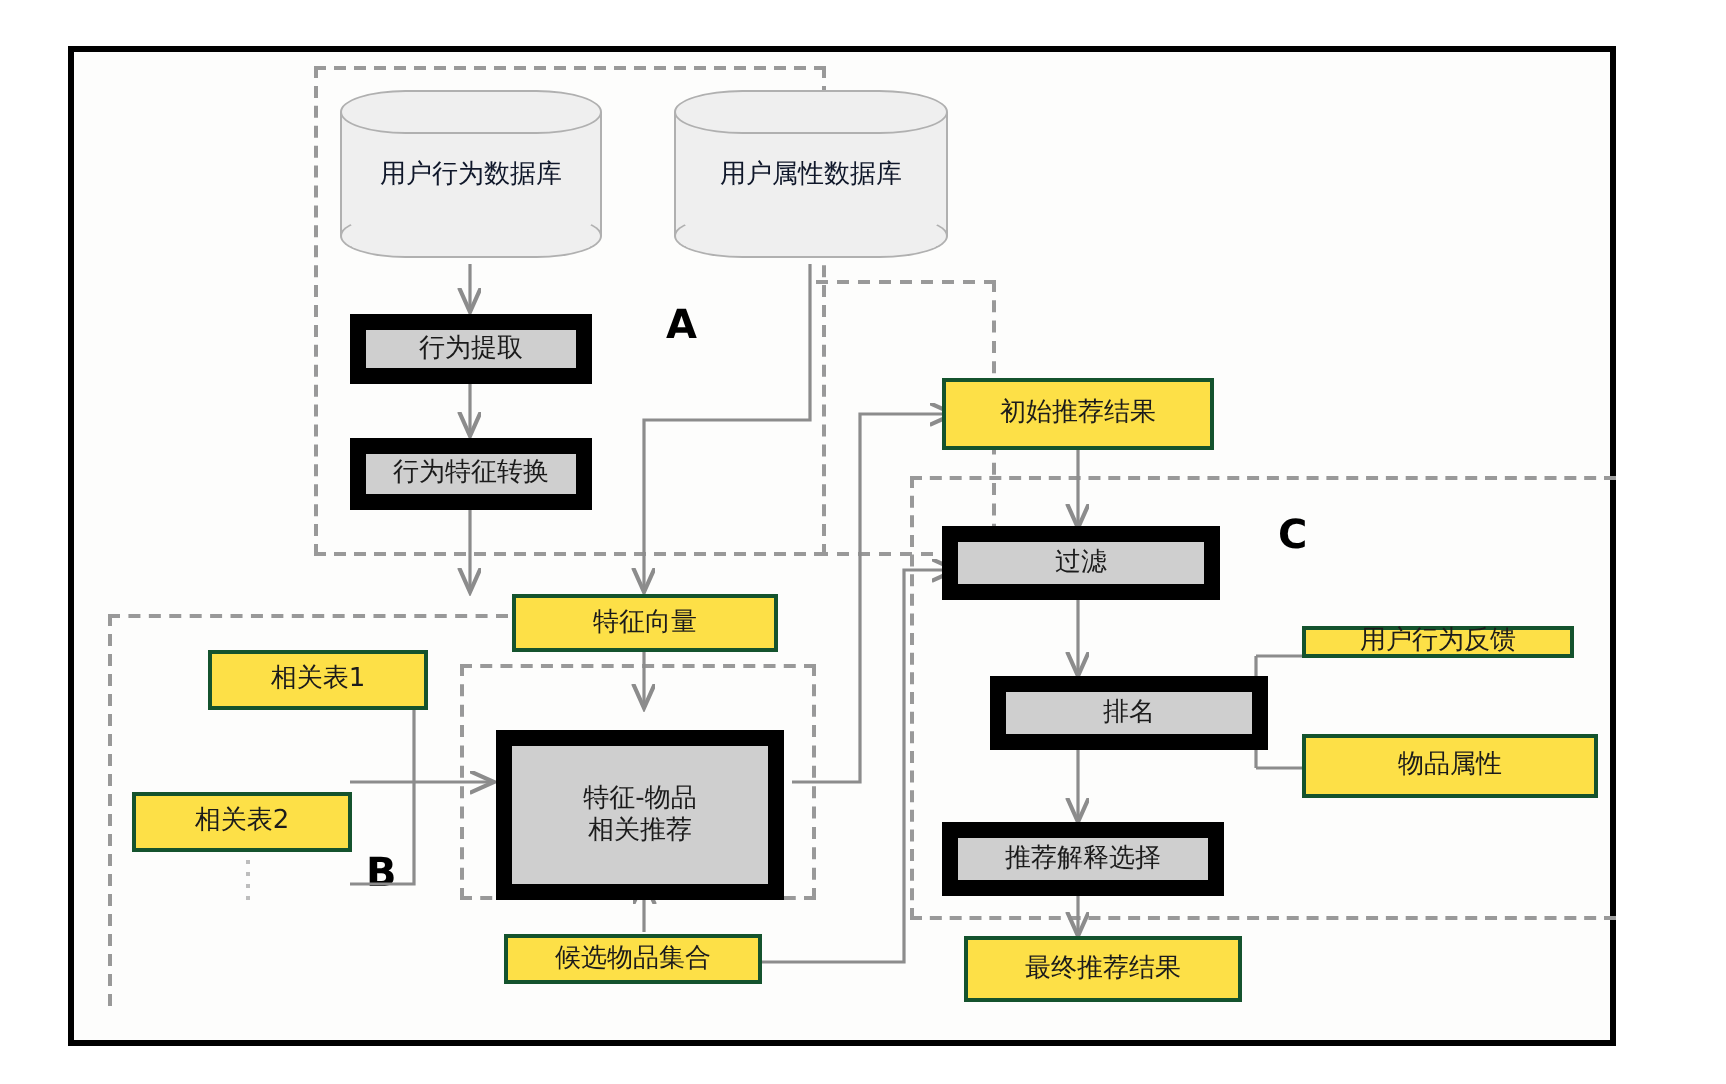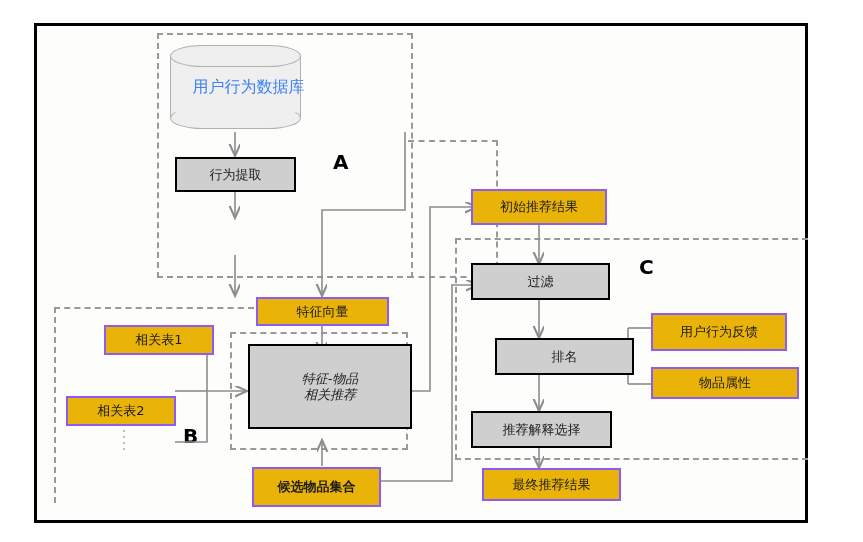--- a/index.html
+++ b/index.html
@@ -1,29 +1,29 @@
 <!DOCTYPE html>
 <html><head>
 <meta charset="utf-8">
 <style>
   html,body{margin:0;padding:0;background:#ffffff;}
   body{font-family:"DejaVu Sans","Liberation Sans",sans-serif;}
   #root{position:relative;width:863px;height:542px;background:#ffffff;overflow:hidden;}
   #frame{position:absolute;left:34px;top:23px;width:774px;height:500px;border:3px solid #000000;background:#fdfdfc;box-sizing:border-box;}
   svg.layer{position:absolute;left:0;top:0;width:863px;height:542px;pointer-events:none;}
   .node{position:absolute;box-sizing:border-box;display:flex;align-items:center;justify-content:center;text-align:center;line-height:1.22;color:#1b1b1b;font-size:13px;}
-  .box-light{background:#eab308;border:2px solid #8b5cf6;}
-  .box-dark{background:#cfcfcf;border:2px solid #000000;}
+  .box-light{background:#fde047;border:2px solid #14532d;}
+  .box-dark{background:#cfcfcf;border:8px solid #000000;}
   .grp-label{position:absolute;font-weight:bold;font-size:20px;color:#000;}
   .dash{position:absolute;box-sizing:border-box;border:2.5px dashed #999999;background:transparent;}
   .cyl{position:absolute;}
   .cyl .cap{position:absolute;left:0;top:0;width:100%;height:22px;border:1.6px solid #b0b0b0;border-radius:50%/100%;background:#efefef;box-sizing:border-box;}
   .cyl .body{position:absolute;left:0;top:11px;width:100%;height:calc(100% - 22px);border-left:1.6px solid #b0b0b0;border-right:1.6px solid #b0b0b0;background:#efefef;box-sizing:border-box;}
   .cyl .bot{position:absolute;left:0;bottom:0;width:100%;height:22px;border:1.6px solid #b0b0b0;border-radius:50%/100%;background:#efefef;box-sizing:border-box;border-top-color:transparent;}
-  .cyl .txt{position:absolute;left:13px;top:0;width:100%;height:100%;display:flex;align-items:center;justify-content:center;font-size:16px;color:#3b82f6;}
+  .cyl .txt{position:absolute;left:0;top:0;width:100%;height:100%;display:flex;align-items:center;justify-content:center;font-size:13px;color:#0f172a;}
   .dots{position:absolute;display:flex;flex-direction:column;align-items:center;justify-content:space-between;}
   .dots i{display:block;width:2px;height:2px;background:#bdbdbd;}
 </style>
 </head>
 <body>
 
 <div id="root">
   <div id="frame"></div>
 
   <div class="dash" style="left:157px;top:33px;width:256px;height:245px;"></div>
@@ -92,45 +92,54 @@
       <i></i>
   </div>
 
   <div class="cyl" style="left:170px;top:45px;width:131px;height:84px;">
     <div class="body"></div>
     <div class="bot"></div>
     <div class="cap"></div>
     <div class="txt">用户行为数据库</div>
   </div>
 
+  <div class="cyl" style="left:337px;top:45px;width:137px;height:84px;">
+    <div class="body"></div>
+    <div class="bot"></div>
+    <div class="cap"></div>
+    <div class="txt">用户属性数据库</div>
+  </div>
 
   <div class="node box-dark" style="left:175px;top:157px;width:121px;height:35px;">
     <span>行为提取</span>
   </div>
 
+  <div class="node box-dark" style="left:175px;top:219px;width:121px;height:36px;">
+    <span>行为特征转换</span>
+  </div>
 
   <div class="node box-light" style="left:256px;top:297px;width:133px;height:29px;">
     <span>特征向量</span>
   </div>
 
   <div class="node box-light" style="left:66px;top:325px;width:110px;height:30px;margin-left:38px;">
     <span>相关表1</span>
   </div>
 
   <div class="node box-light" style="left:66px;top:376px;width:110px;height:30px;margin-top:20px;">
     <span>相关表2</span>
   </div>
 
 
-  <div class="node box-dark" style="left:248px;top:344px;width:164px;height:85px;flex-direction:column;font-style:italic;">
+  <div class="node box-dark" style="left:248px;top:365px;width:144px;height:85px;flex-direction:column;">
     <span>特征-物品</span>
     <span>相关推荐</span>
   </div>
 
-  <div class="node box-light" style="left:252px;top:467px;width:129px;height:40px;font-weight:bold;">
+  <div class="node box-light" style="left:252px;top:467px;width:129px;height:25px;">
     <span>候选物品集合</span>
   </div>
 
   <div class="node box-light" style="left:471px;top:189px;width:136px;height:36px;">
     <span>初始推荐结果</span>
   </div>
 
   <div class="node box-dark" style="left:471px;top:263px;width:139px;height:37px;text-align:center;">
     <span>过滤</span>
   </div>
@@ -140,20 +149,20 @@
   </div>
 
   <div class="node box-dark" style="left:471px;top:411px;width:141px;height:37px;">
     <span>推荐解释选择</span>
   </div>
 
   <div class="node box-light" style="left:471px;top:468px;width:139px;height:33px;margin-left:11px;">
     <span>最终推荐结果</span>
   </div>
 
-  <div class="node box-light" style="left:651px;top:313px;width:136px;height:38px;">
+  <div class="node box-light" style="left:651px;top:313px;width:136px;height:16px;">
     <span>用户行为反馈</span>
   </div>
 
   <div class="node box-light" style="left:651px;top:367px;width:148px;height:32px;">
     <span>物品属性</span>
   </div>
 </div>
 
 </body></html>

